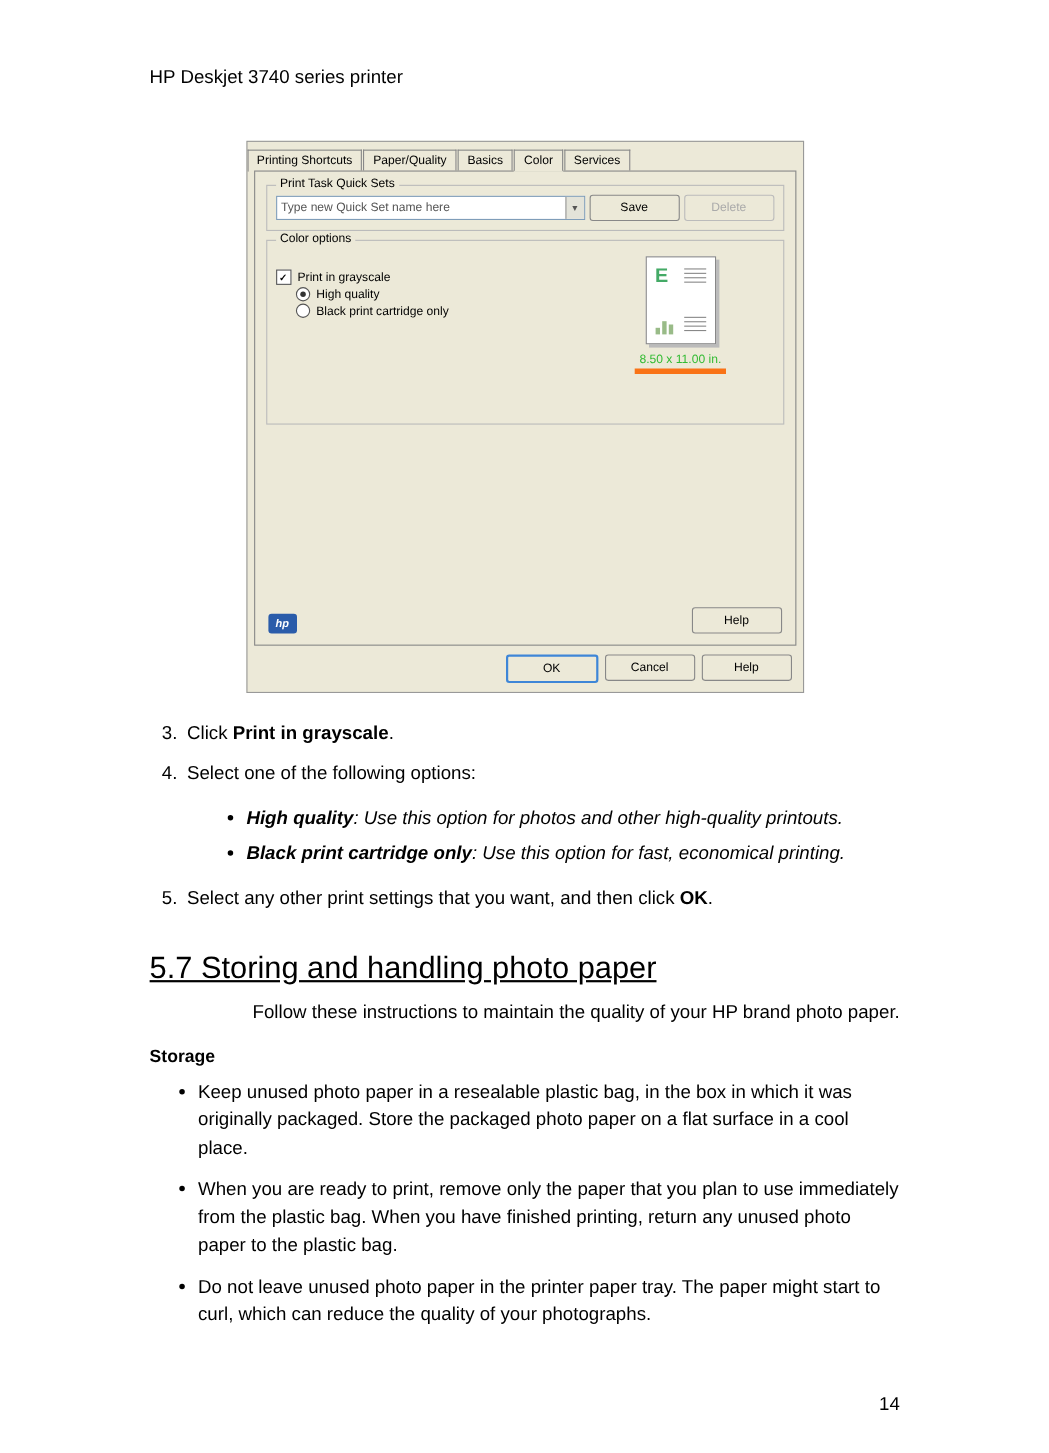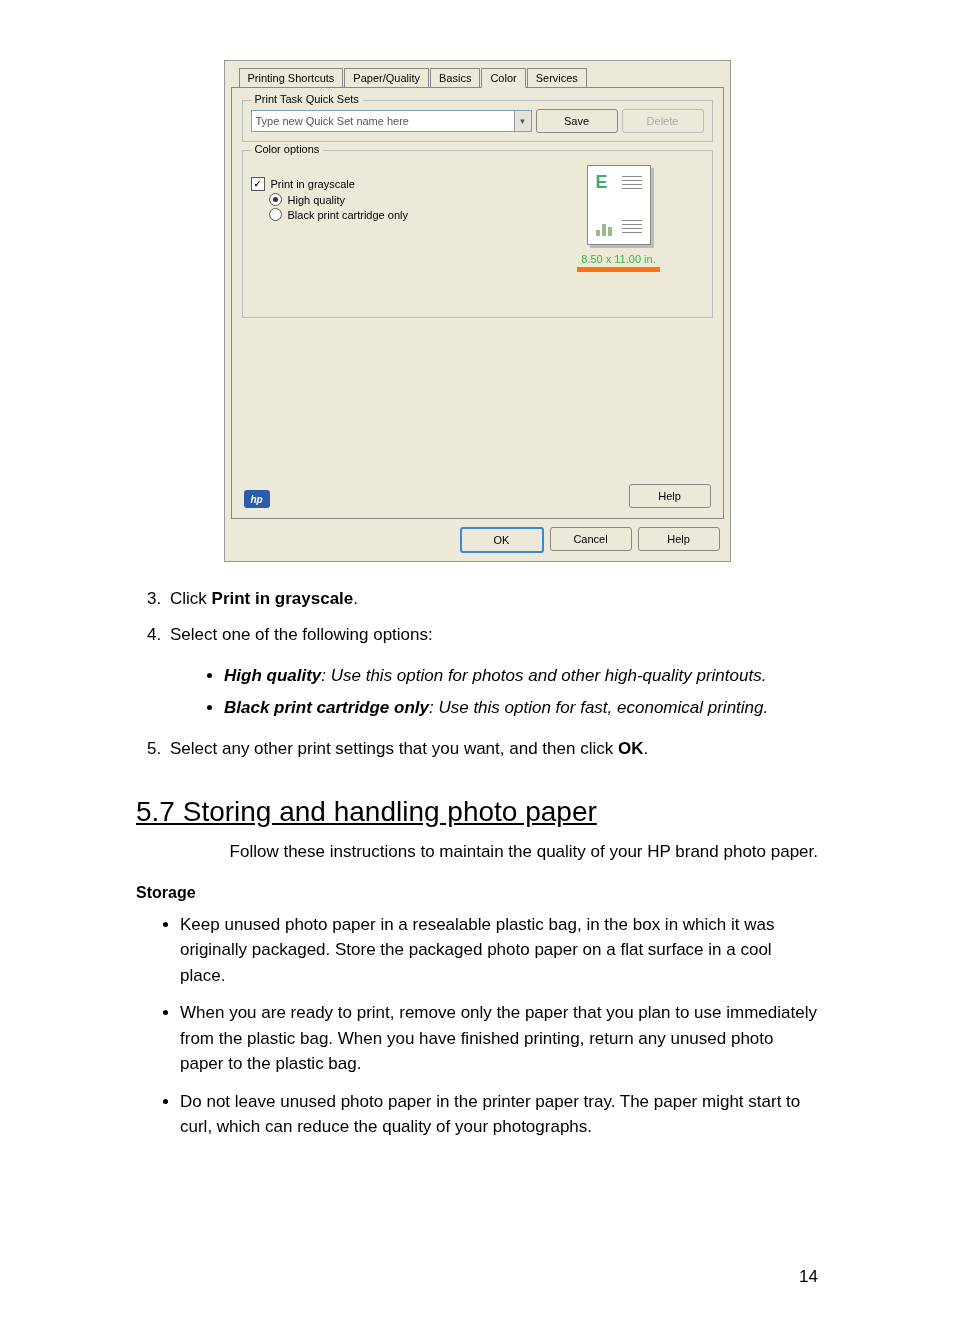--- a/index.html
+++ b/index.html
@@ -1,19 +1,19 @@
 <!DOCTYPE html>
 <html><head>
   <meta charset="utf-8">
   <style>
     body { margin: 0; padding: 0; font-family: Arial, Helvetica, sans-serif; background: #fff; color: #000; }
     .page { width: 954px; min-height: 1321px; margin: 0 auto; padding: 60px 136px 40px 136px; box-sizing: border-box; position: relative; }
     .header-text { font-size: 17px; margin-bottom: 48px; }
     .screenshot { width: 505px; height: 500px; margin: 0 auto 24px auto; background: #ece9d8; border: 1px solid #999; position: relative; font-family: Tahoma, Arial, sans-serif; }
-    .tabs { display: flex; padding: 6px 6px 0 14px; font-size: 11px; }
+    .tabs { display: flex; padding: 6px 6px 0 0; font-size: 11px; }
     .tab { border: 1px solid #888; border-bottom: none; padding: 3px 8px; margin-right: 1px; background: #ece9d8; cursor: default; position: relative; top: 1px; }
     .tab.active { background: #ece9d8; border-bottom: 1px solid #ece9d8; z-index: 2; }
     .tab-body { border: 1px solid #888; margin: 0 6px; height: 430px; position: relative; background: #ece9d8; }
     .fieldset { border: 1px solid #bbb; margin: 8px 10px; padding: 8px; position: relative; font-size: 11px; }
     .fieldset-title { position: absolute; top: -8px; left: 8px; background: #ece9d8; padding: 0 4px; font-size: 11px; }
     .quickset-row { display: flex; align-items: center; gap: 4px; }
     .qs-input { flex: 1; background: #fff; border: 1px solid #7f9db9; height: 20px; font-size: 11px; padding: 0 4px; display: flex; align-items: center; position: relative; color: #555; }
     .dropdown-arrow { position: absolute; right: 0; top: 0; width: 16px; height: 20px; background: #e3e3d9; border-left: 1px solid #999; display: flex; align-items: center; justify-content: center; font-size: 8px; }
     .btn { min-width: 60px; height: 22px; background: #ece9d8; border: 1px solid #888; border-radius: 3px; font-size: 11px; display: inline-flex; align-items: center; justify-content: center; padding: 0 10px; }
     .btn.disabled { color: #aaa; border-color: #bbb; }
@@ -46,20 +46,21 @@
     p.intro { font-size: 17px; margin: 0 0 22px 0; text-align: right; }
     h3.subsection { font-size: 16px; font-weight: bold; margin: 1px 0 10px 0; }
     ul.bullets { font-size: 17px; line-height: 1.5; padding-left: 44px; margin: 0; list-style: disc; }
     ul.bullets > li { margin-bottom: 12px; }
     .page-num { position: absolute; bottom: 34px; right: 136px; font-size: 17px; }
   </style>
 </head>
 <body>
 
 <div class="page">
+  <div class="header-text">HP Deskjet 3740 series printer</div>
 
   <div class="screenshot">
     <div class="tabs">
       <div class="tab">Printing Shortcuts</div>
       <div class="tab">Paper/Quality</div>
       <div class="tab">Basics</div>
       <div class="tab active">Color</div>
       <div class="tab">Services</div>
     </div>
     <div class="tab-body">

